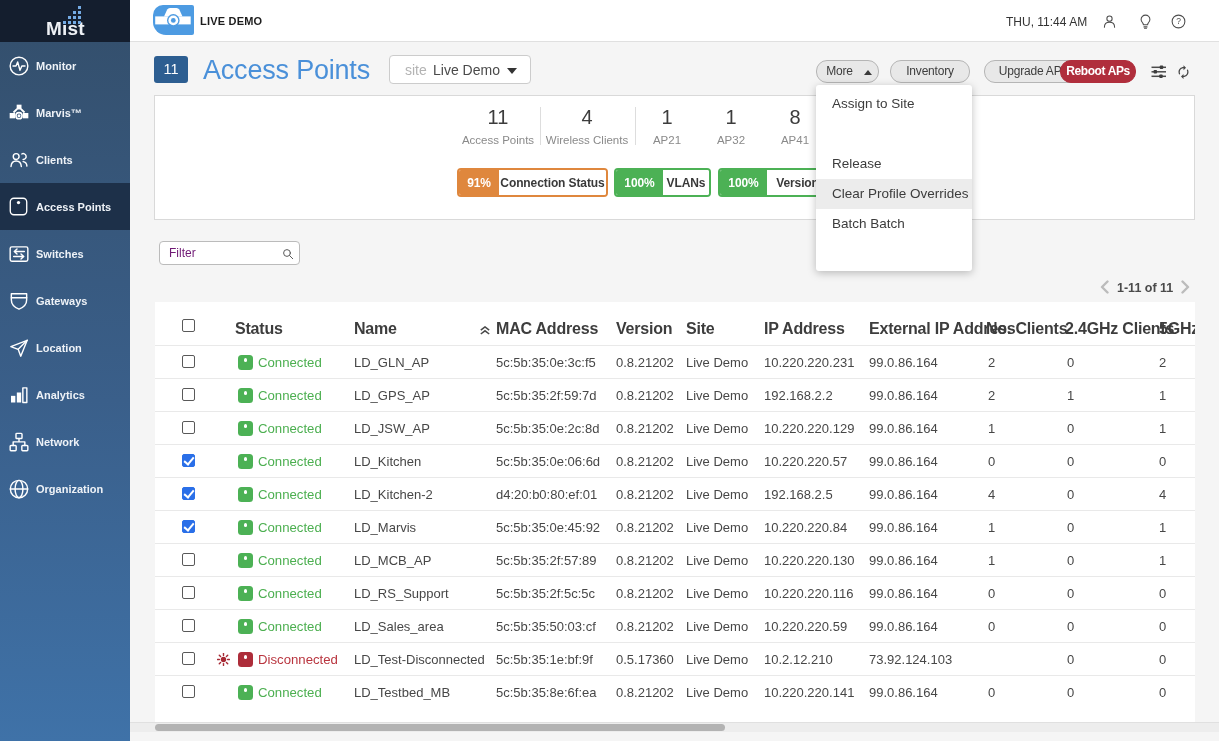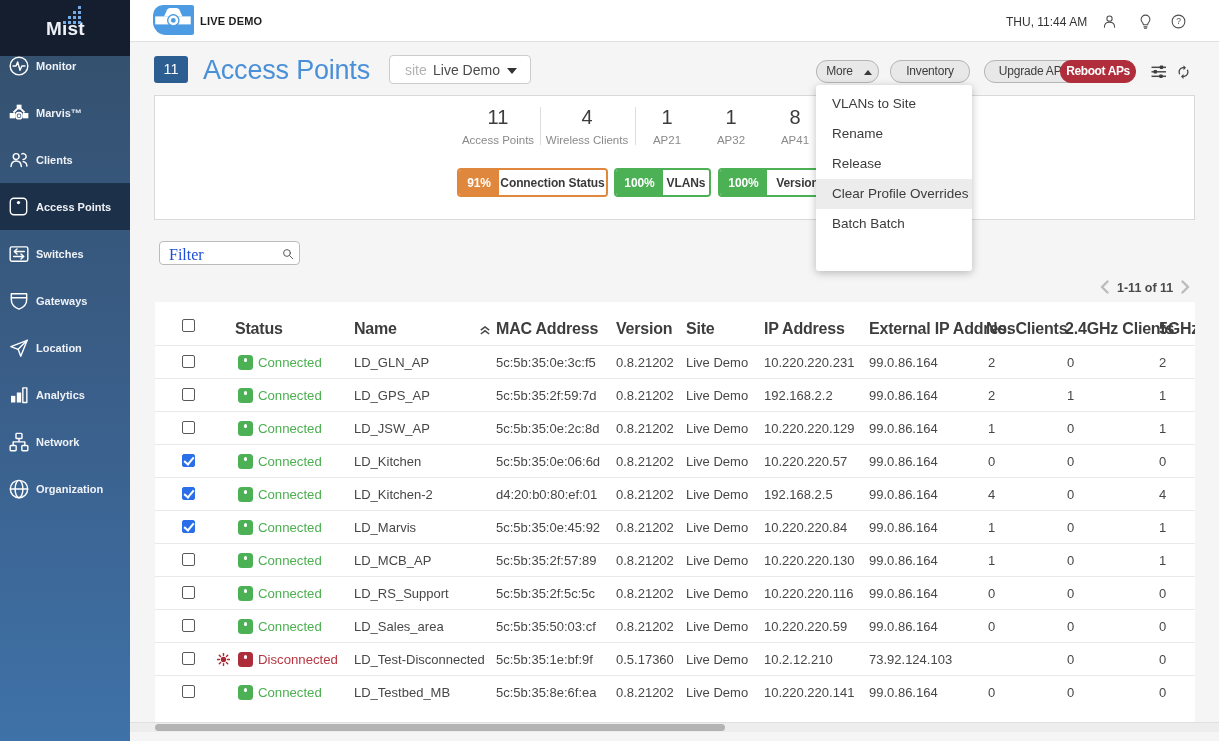--- a/index.html
+++ b/index.html
@@ -1,20 +1,20 @@
 <!DOCTYPE html>
 <html><head><meta charset="utf-8">
 <style>
 * { margin:0; padding:0; box-sizing:border-box; }
 html,body { width:1219px; height:741px; overflow:hidden; font-family:"Liberation Sans", sans-serif; background:#f5f5f5; }
 .abs { position:absolute; }
 
 #sidebar { position:absolute; left:0; top:0; width:130px; height:741px;
   background:linear-gradient(180deg,#34506e 42px,#3a5f8a 400px,#3f72a8 741px); }
-#sidelogo { position:absolute; left:0; top:0; width:130px; height:56px; background:#141e2e; }
+#sidelogo { position:absolute; left:0; top:0; width:130px; height:42px; background:#141e2e; }
 #sidelogo .mist { position:absolute; left:46px; top:18px; color:#eef1f5; font-size:19px; font-weight:700; letter-spacing:0.2px; }
 #sidelogo .dot { position:absolute; width:3.2px; height:3.2px; background:#74abe4; }
 .navitem { position:absolute; left:0; width:130px; height:47px; color:#eef2f7; }
 .navitem.active { background:#1d3049; }
 .navitem svg { position:absolute; left:9px; top:50%; margin-top:-10px; }
 .navitem .lbl { position:absolute; left:36px; top:50%; transform:translateY(-50%); font-size:11px; font-weight:700; letter-spacing:0px; white-space:nowrap; }
 
 #topbar { position:absolute; left:130px; top:0; right:0; height:42px; background:#fff; border-bottom:1px solid #e0e0e0; }
 #orgicon { position:absolute; left:153px; top:5px; width:41px; height:30px; border-radius:10px 2px 2px 13px; background:#4d9be2; }
 #orgname { position:absolute; left:200px; top:15px; font-size:11px; font-weight:700; letter-spacing:0.2px; color:#1d1d1d; }
@@ -34,21 +34,21 @@
 
 #panel { position:absolute; left:154px; top:95px; width:1041px; height:125px; background:#fff; border:1px solid #d9d9d9; }
 .statnum { position:absolute; top:106px; font-size:20px; color:#3c3c3c; text-align:center; transform:translateX(-50%); }
 .statlbl { position:absolute; top:134px; font-size:11.5px; color:#8a8a8a; text-align:center; transform:translateX(-50%); }
 .statsep { position:absolute; top:107px; width:1px; height:38px; background:#ddd; }
 .pill { position:absolute; top:168px; height:29px; border-radius:4px; display:flex; overflow:hidden; font-weight:700; font-size:12px; letter-spacing:-0.1px; white-space:nowrap; }
 .pill .pc { color:#fff; display:flex; align-items:center; justify-content:center; }
 .pill .pl { background:#fff; color:#3a3a3a; display:flex; align-items:center; justify-content:center; flex:1; }
 
 #filter { position:absolute; left:159px; top:241px; width:141px; height:24px; background:#fff; border:1px solid #bbb; border-radius:4px; }
-#filter .ph { position:absolute; left:9px; top:4px; font-size:16px; color:#1d4ed8;font-family:Liberation Serif, serif; }
+#filter .ph { position:absolute; left:9px; top:4px; font-size:12px; color:#701a75; }
 
 #pager { position:absolute; left:1100px; top:280px; font-size:12.5px; font-weight:700; color:#4a4a4a; }
 
 #tablewrap { position:absolute; left:155px; top:302px; width:1040px; height:420px; background:#fff; overflow:hidden; }
 .hrow { position:absolute; left:0; top:0; width:1040px; height:43px; }
 .hcell { position:absolute; top:18px; font-size:16px; font-weight:700; color:#3d3d3d; letter-spacing:-0.2px; white-space:nowrap; }
 .trow { position:absolute; left:0; width:1040px; height:33px; border-top:1px solid #e9e9e9; }
 .tc { position:absolute; top:50%; transform:translateY(-50%); font-size:13px; color:#474747; white-space:nowrap; }
 .cb { position:absolute; left:27px; width:13px; height:13px; border:1.5px solid #595959; border-radius:2px; background:#fff; }
 .cb.on { background:#2a6fe8; border-color:#2a6fe8; }
@@ -429,20 +429,19 @@
 <span class="tc" style="left:461px">0.8.21202</span>
 <span class="tc" style="left:531px">Live Demo</span>
 <span class="tc" style="left:609px">10.220.220.141</span>
 <span class="tc" style="left:714px">99.0.86.164</span>
 <span class="tc" style="left:833px">0</span>
 <span class="tc" style="left:912px">0</span>
 <span class="tc" style="left:1004px">0</span>
 </div>
 </div>
 <div id="dropdown">
-<div class="it" style="top:4px">VLANs to Site</div>
-<div class="it" style="top:34px">Rename</div>
+<div class="it" style="top:4px">Assign to Site</div>
 <div class="it" style="top:64px">Release</div>
 <div class="it hl" style="top:94px">Clear Profile Overrides</div>
 <div class="it" style="top:124px">Batch Batch</div>
 </div>
 <div id="sbtrack">
     <div id="sbthumb"></div>
   </div>
 </body></html>

